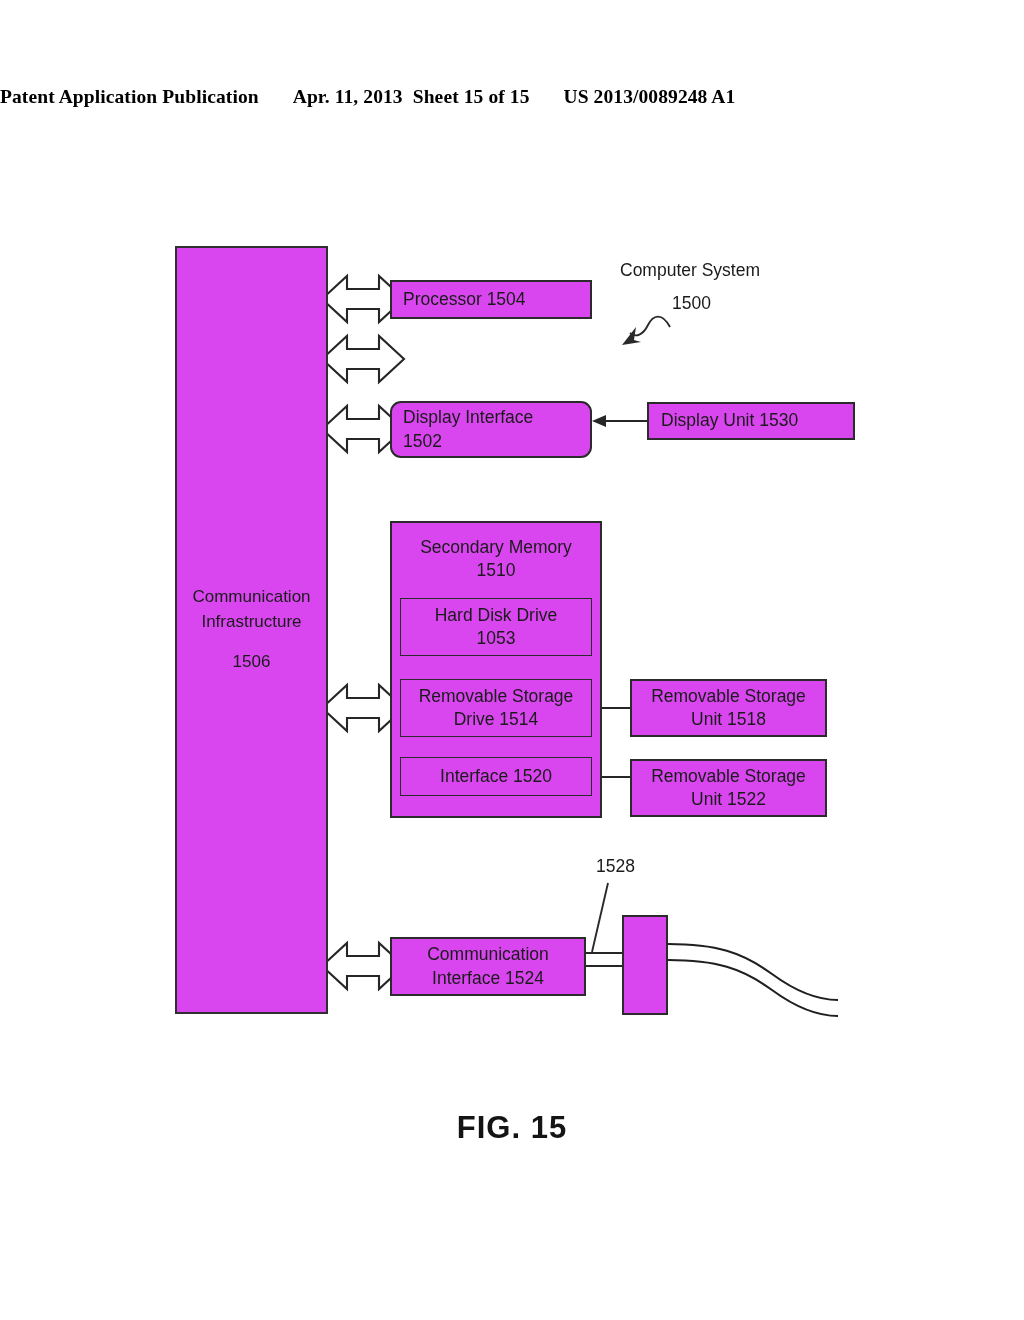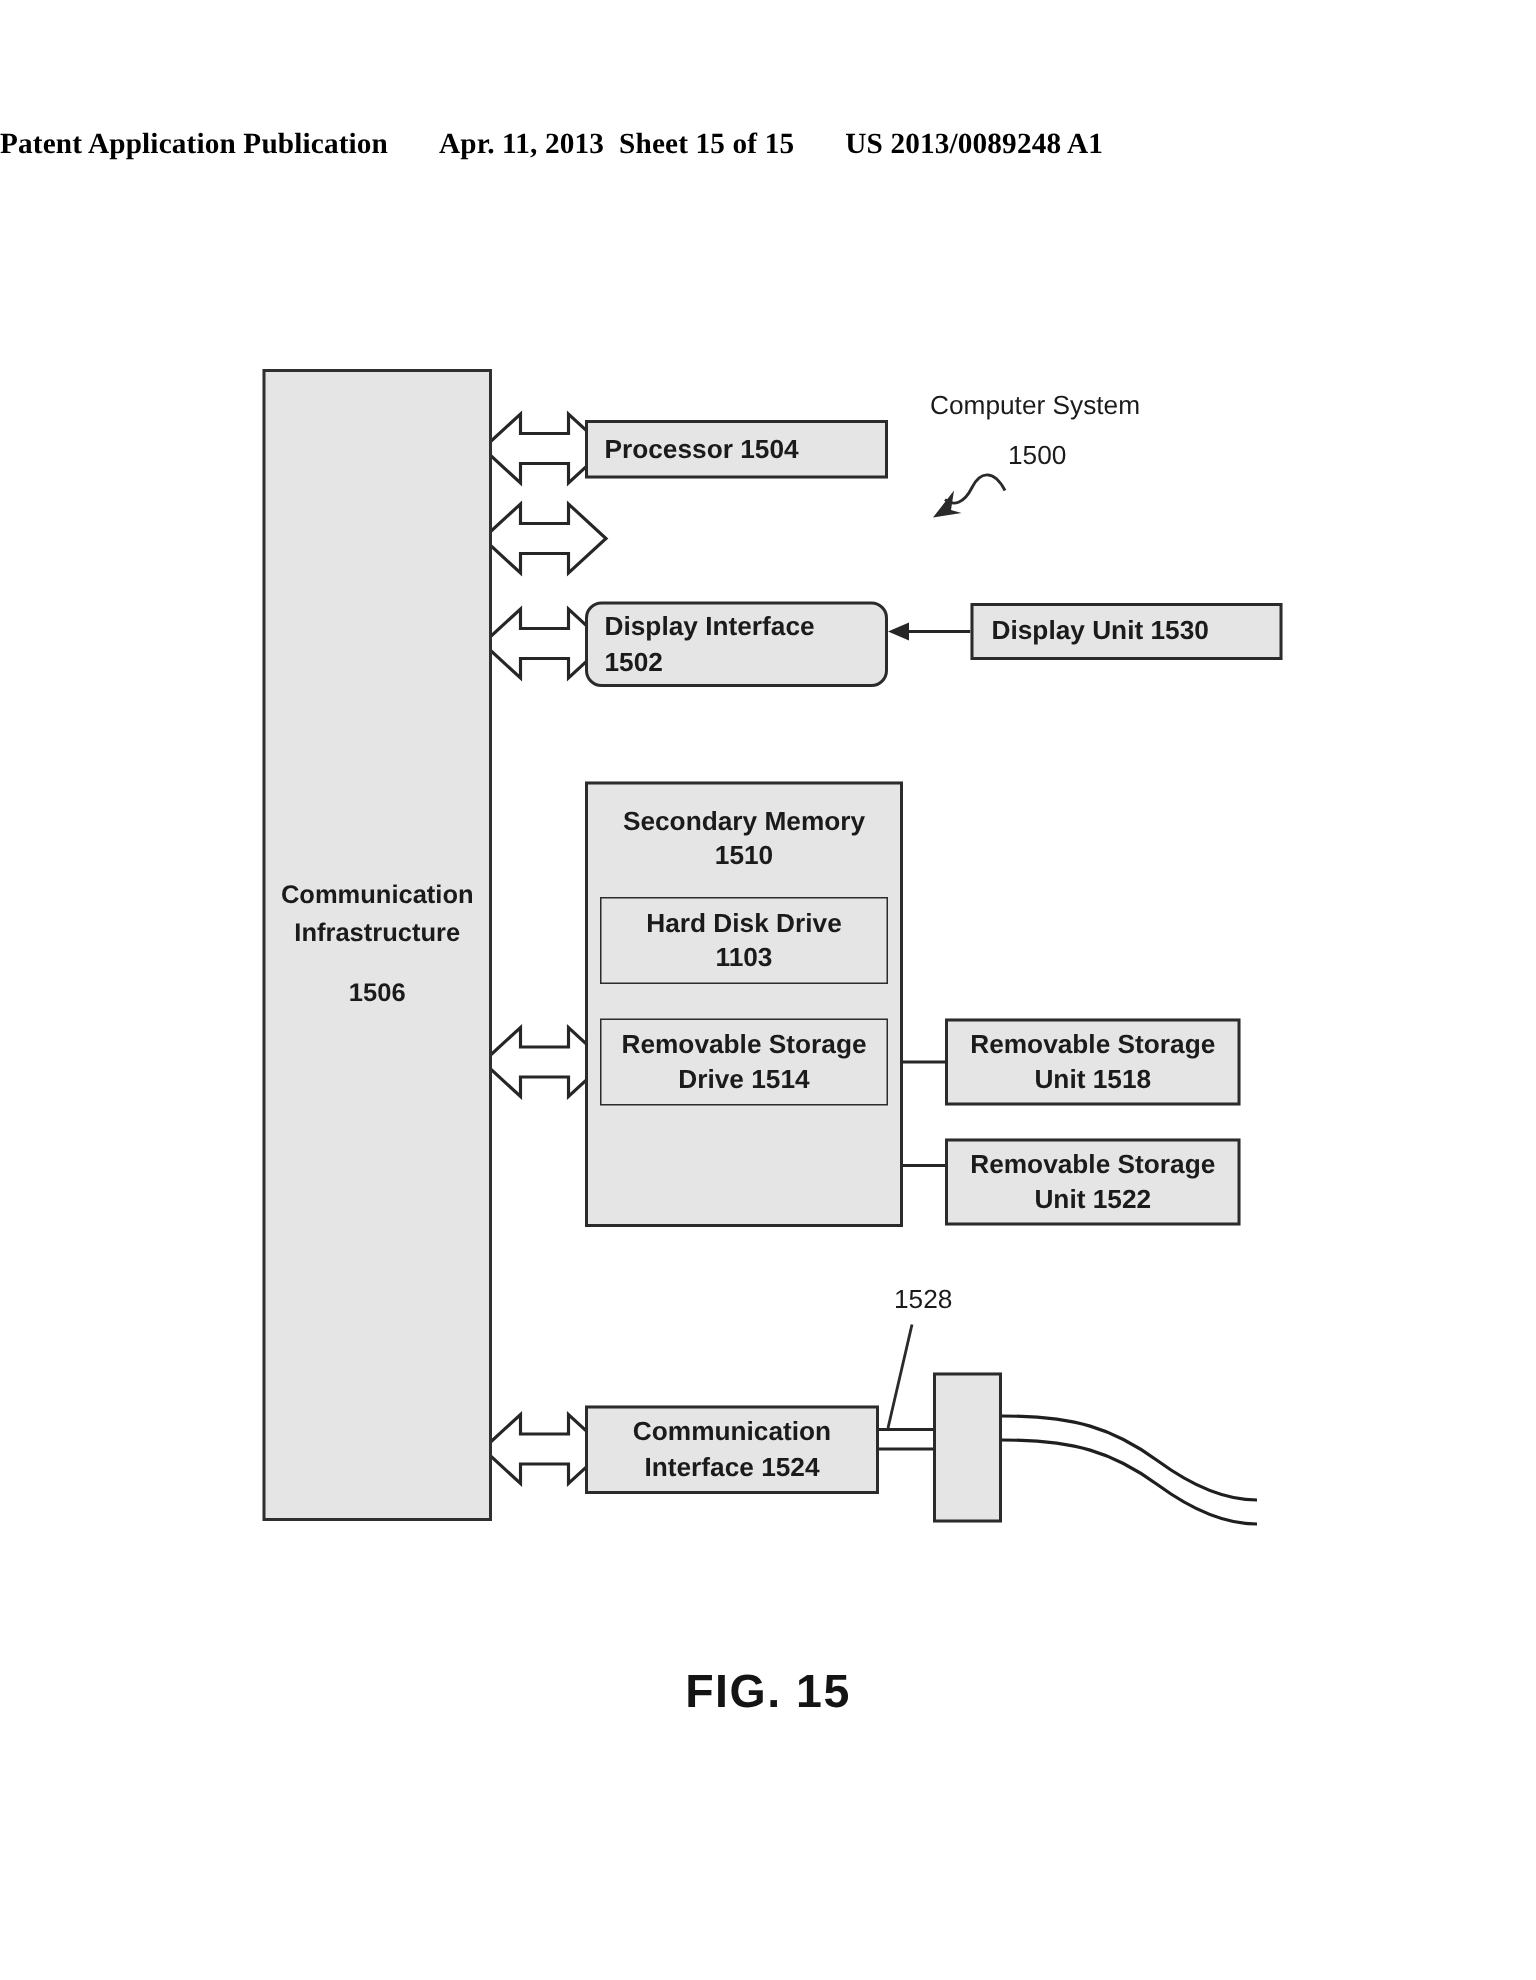--- a/index.html
+++ b/index.html
@@ -42,29 +42,28 @@
     left: 0;
     top: 0;
     width: 1024px;
     height: 1320px;
   }
 
   
   .box {
     position: absolute;
     border: 2px solid #2b2b2b;
-    background: #e5e5e5;
+    background: #d946ef;
     box-sizing: border-box;
     font-size: 17.5px;
     line-height: 1.32;
     color: #1b1b1b;
     display: flex;
     flex-direction: column;
     justify-content: center;
-    font-weight: bold;
   }
   .box.center { align-items: center; text-align: right; }
   .box.leftish { align-items: flex-start; text-align: left; padding-left: 11px; }
   .box.thin { border-width: 1.6px; }
 
   
   #bus {
     left: 175px;
     top: 246px;
     width: 153px;
@@ -226,28 +225,31 @@
     <div>Display Unit 1530</div>
   </div>
 
   <div class="box" id="secmem">
     <div>Secondary Memory</div>
     <div>1510</div>
   </div>
 
   <div class="box center thin" id="hdd">
     <div>Hard Disk Drive</div>
-    <div>1103</div>
+    <div>1053</div>
   </div>
 
   <div class="box center thin" id="rsd">
     <div>Removable Storage</div>
     <div>Drive 1514</div>
   </div>
 
+  <div class="box center thin" id="iface">
+    <div>Interface 1520</div>
+  </div>
 
   <div class="box center" id="rsu1">
     <div>Removable Storage</div>
     <div>Unit 1518</div>
   </div>
 
   <div class="box center" id="rsu2">
     <div>Removable Storage</div>
     <div>Unit 1522</div>
   </div>

